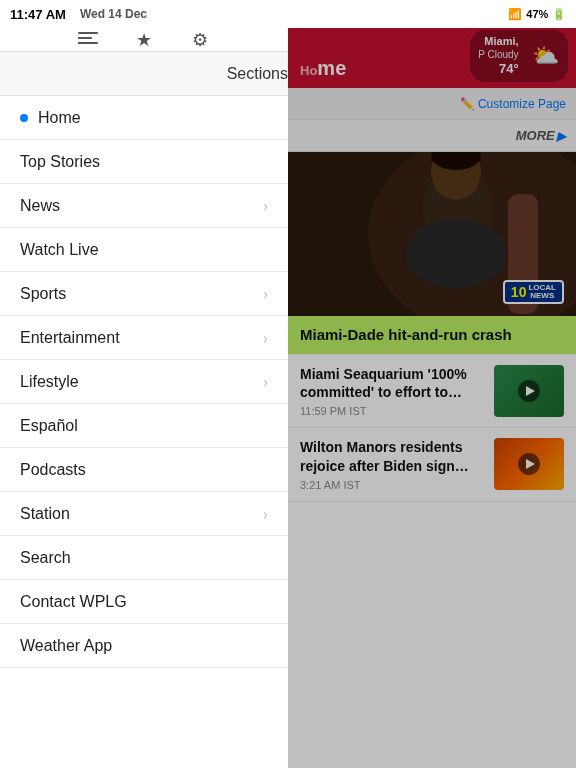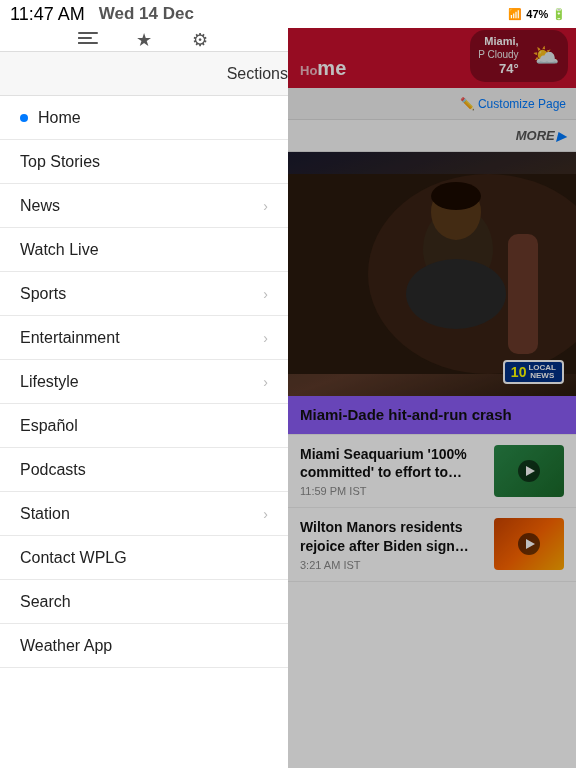--- a/index.html
+++ b/index.html
@@ -72,36 +72,36 @@
     .pencil-icon { font-size: 12px; margin-right: 3px; }
 
     .more-bar {
       height: 32px; background: #f8f8f8; display: flex; align-items: center;
       justify-content: flex-end; padding: 0 10px; border-bottom: 1px solid #e0e0e0;
     }
     .more-text { font-size: 13px; color: #555; font-weight: 600; cursor: pointer; display: flex; align-items: center; gap: 2px; font-style: italic; }
     .more-arrow { font-size: 12px; color: #007aff; }
 
     .hero-image {
-      width: 100%; height: 244px; background: linear-gradient(135deg, #2a2a2a 0%, #4a3030 50%, #3a2a2a 100%);
+      width: 100%; height: 164px; background: linear-gradient(135deg, #2a2a2a 0%, #4a3030 50%, #3a2a2a 100%);
       position: relative; overflow: hidden;
     }
     .hero-person {
       width: 100%; height: 100%; display: flex; align-items: center; justify-content: center;
       background: linear-gradient(160deg, #1a1a2e 0%, #3d2b1f 40%, #5c3a2a 70%, #2a1a0e 100%);
     }
     .news-logo {
       position: absolute; bottom: 12px; right: 12px;
       background: #003087; border: 2px solid #fff; border-radius: 4px;
       padding: 2px 6px; display: flex; align-items: center; gap: 2px;
     }
     .news-logo-num { color: #ff0; font-size: 14px; font-weight: bold; }
 
     .hero-caption {
-      padding: 10px 12px; background: #8b5cf6; border-bottom: 1px solid #eee;
+      padding: 10px 12px; background: #bef264; border-bottom: 1px solid #eee;
     }
     .hero-caption-text { font-size: 15px; font-weight: 600; color: #111; }
 
     .news-list { overflow-y: auto; }
     .news-item {
       display: flex; align-items: flex-start; padding: 10px 12px;
       border-bottom: 1px solid #eee; background: #fff; gap: 10px;
     }
     .news-item-text { flex: 1; }
     .news-item-title { font-size: 14px; font-weight: 600; color: #111; line-height: 1.3; margin-bottom: 4px; }
@@ -223,27 +223,27 @@
 
     <div class="sidebar-item">
       <div class="sidebar-item-left">
         <span class="sidebar-item-label">Station</span>
       </div>
       <span class="sidebar-item-chevron">›</span>
     </div>
 
     <div class="sidebar-item">
       <div class="sidebar-item-left">
+        <span class="sidebar-item-label">Search</span>
+      </div>
+    </div>
+
+    <div class="sidebar-item">
+      <div class="sidebar-item-left">
         <span class="sidebar-item-label">Contact WPLG</span>
-      </div>
-    </div>
-
-    <div class="sidebar-item">
-      <div class="sidebar-item-left">
-        <span class="sidebar-item-label">Search</span>
       </div>
     </div>
 
     <div class="sidebar-item">
       <div class="sidebar-item-left">
         <span class="sidebar-item-label">Weather App</span>
       </div>
     </div>
   </div>
 </div>
@@ -348,21 +348,21 @@
     <div class="dot"></div>
     <div class="dot"></div>
     <div class="dot"></div>
     <div class="dot"></div>
     <div class="dot"></div>
   </div>
 </div>
 
 <div class="status-bar">
   <div class="status-left">
-    <span style="font-size:18px;font-weight:400;">11:47 AM</span>
-    <span style="font-size:17px;color:#555;margin-left:6px;">Wed 14 Dec</span>
+    <span style="font-size:13px;font-weight:700;">11:47 AM</span>
+    <span style="font-size:12px;color:#555;margin-left:6px;">Wed 14 Dec</span>
   </div>
   <div class="status-right">
     <span>📶</span>
     <span>47%</span>
     <span>🔋</span>
   </div>
 </div>
 
 </body></html>

